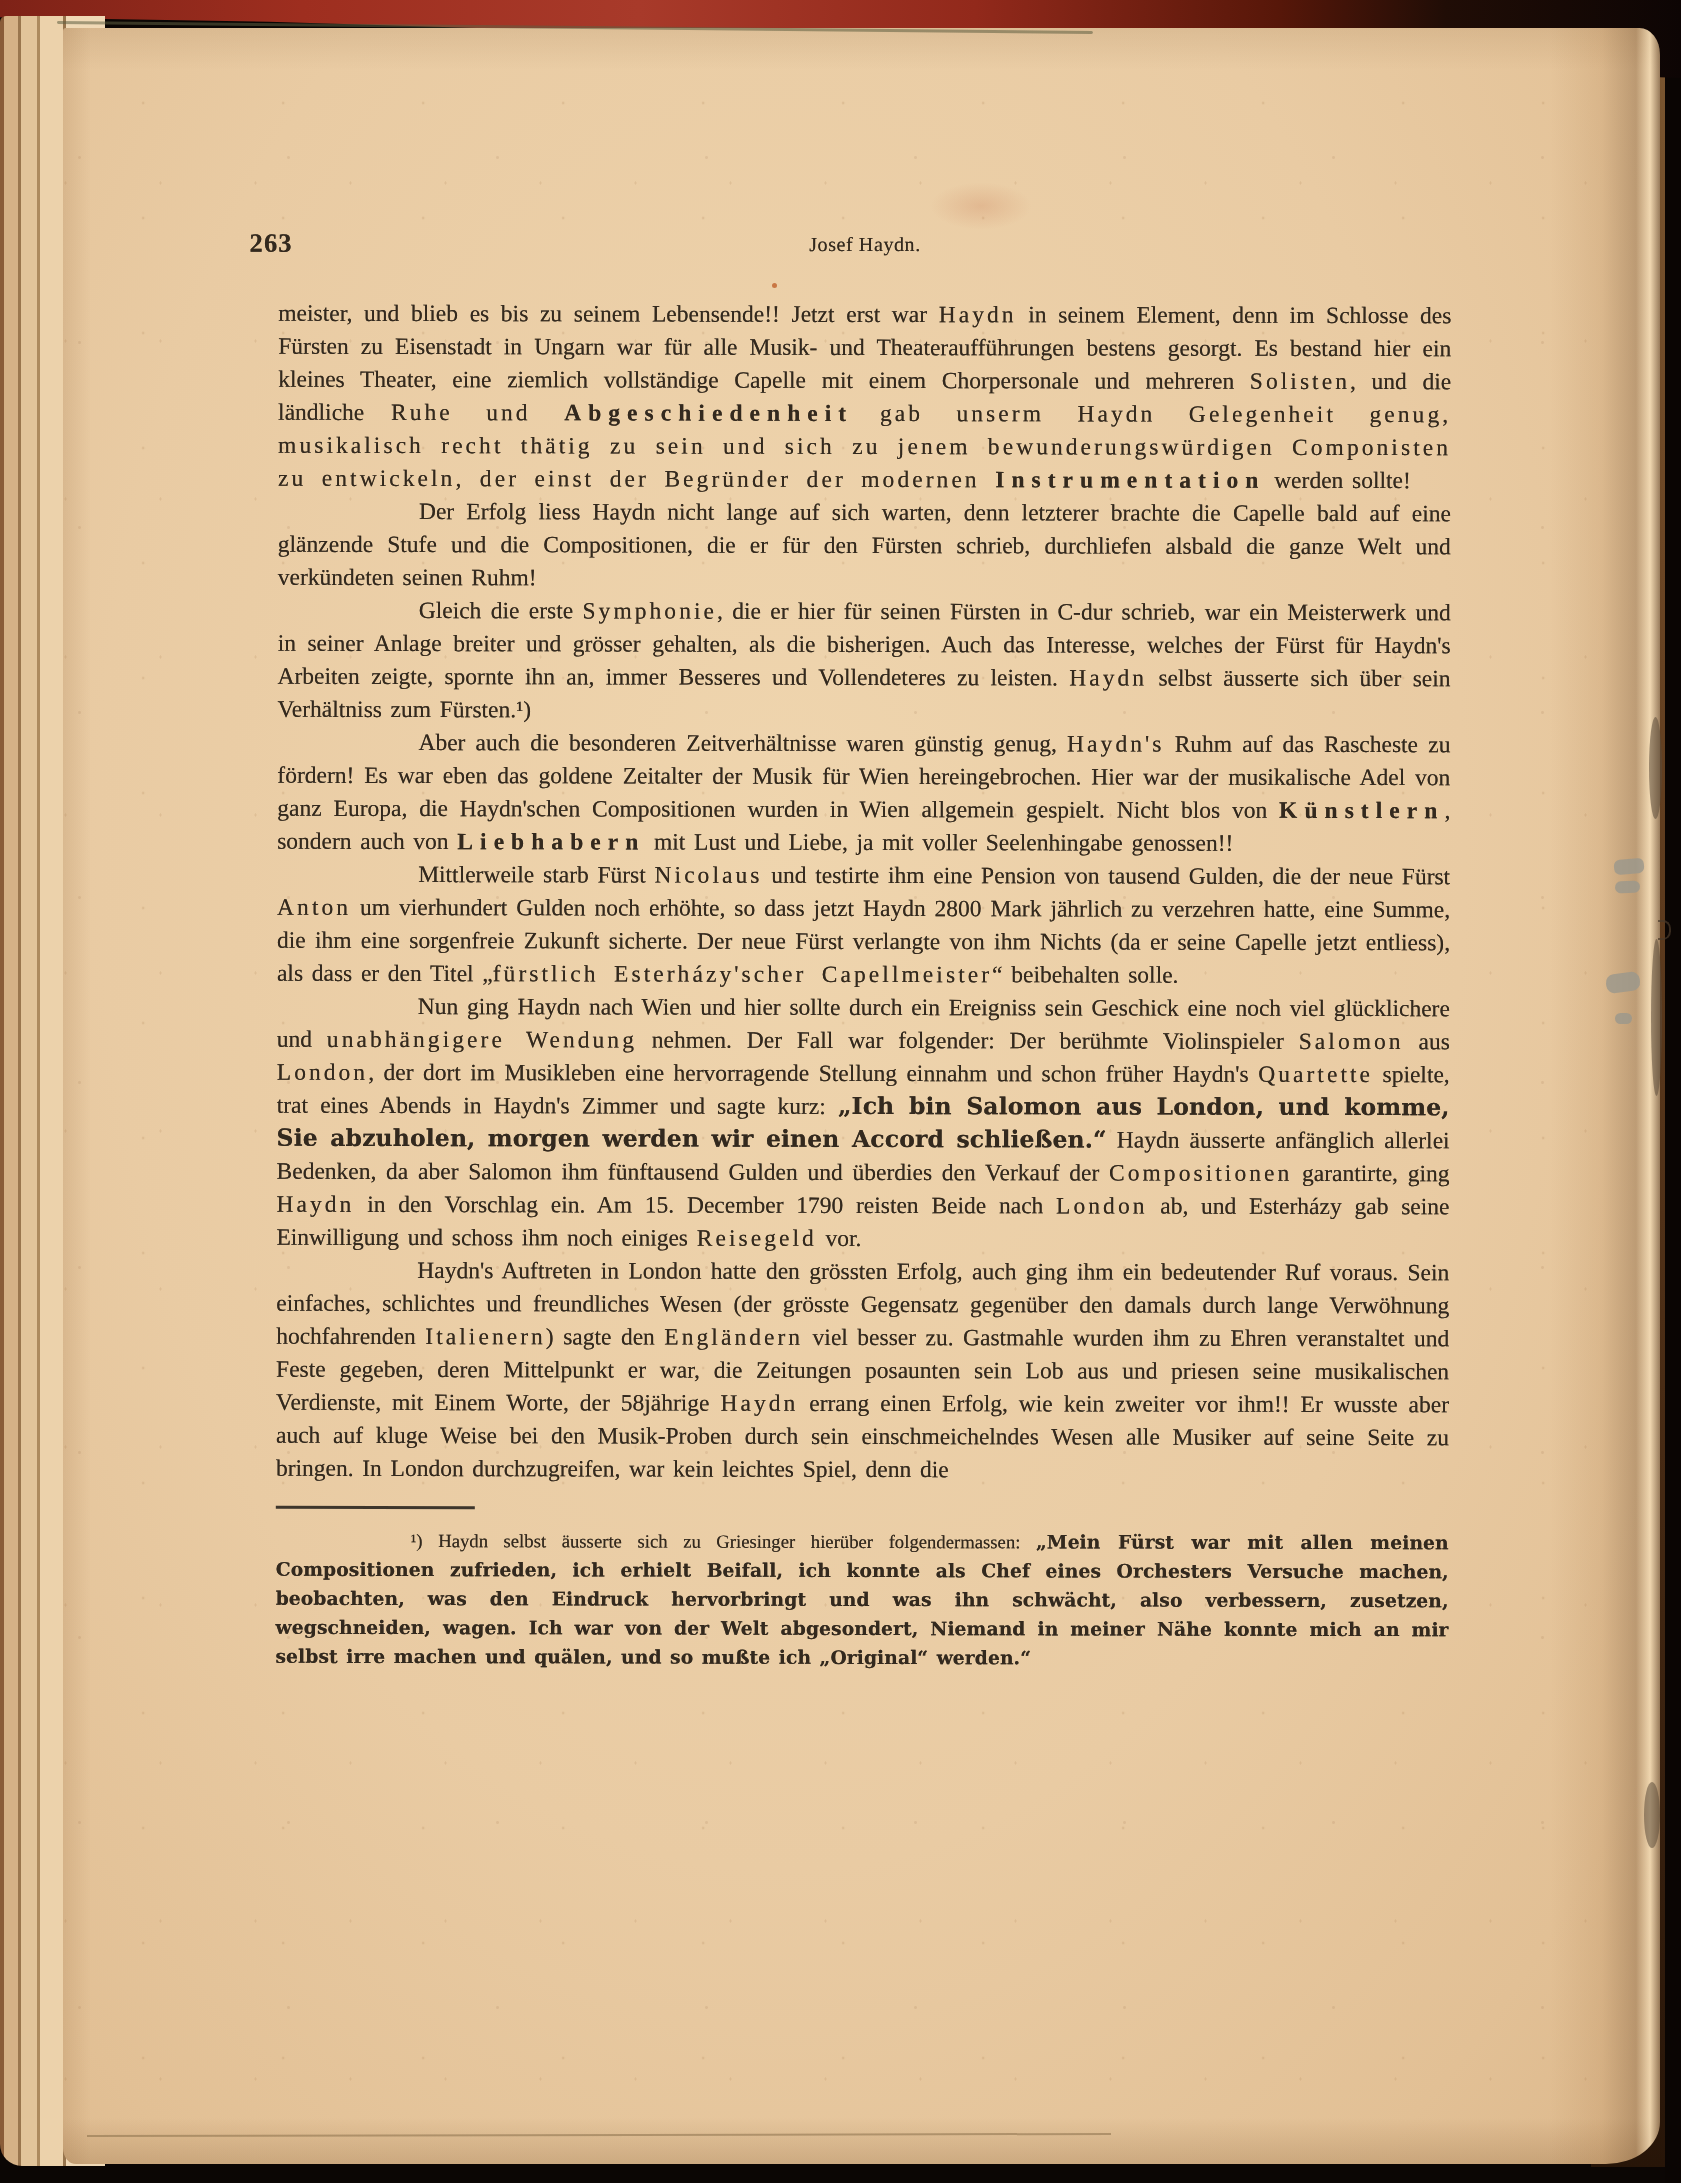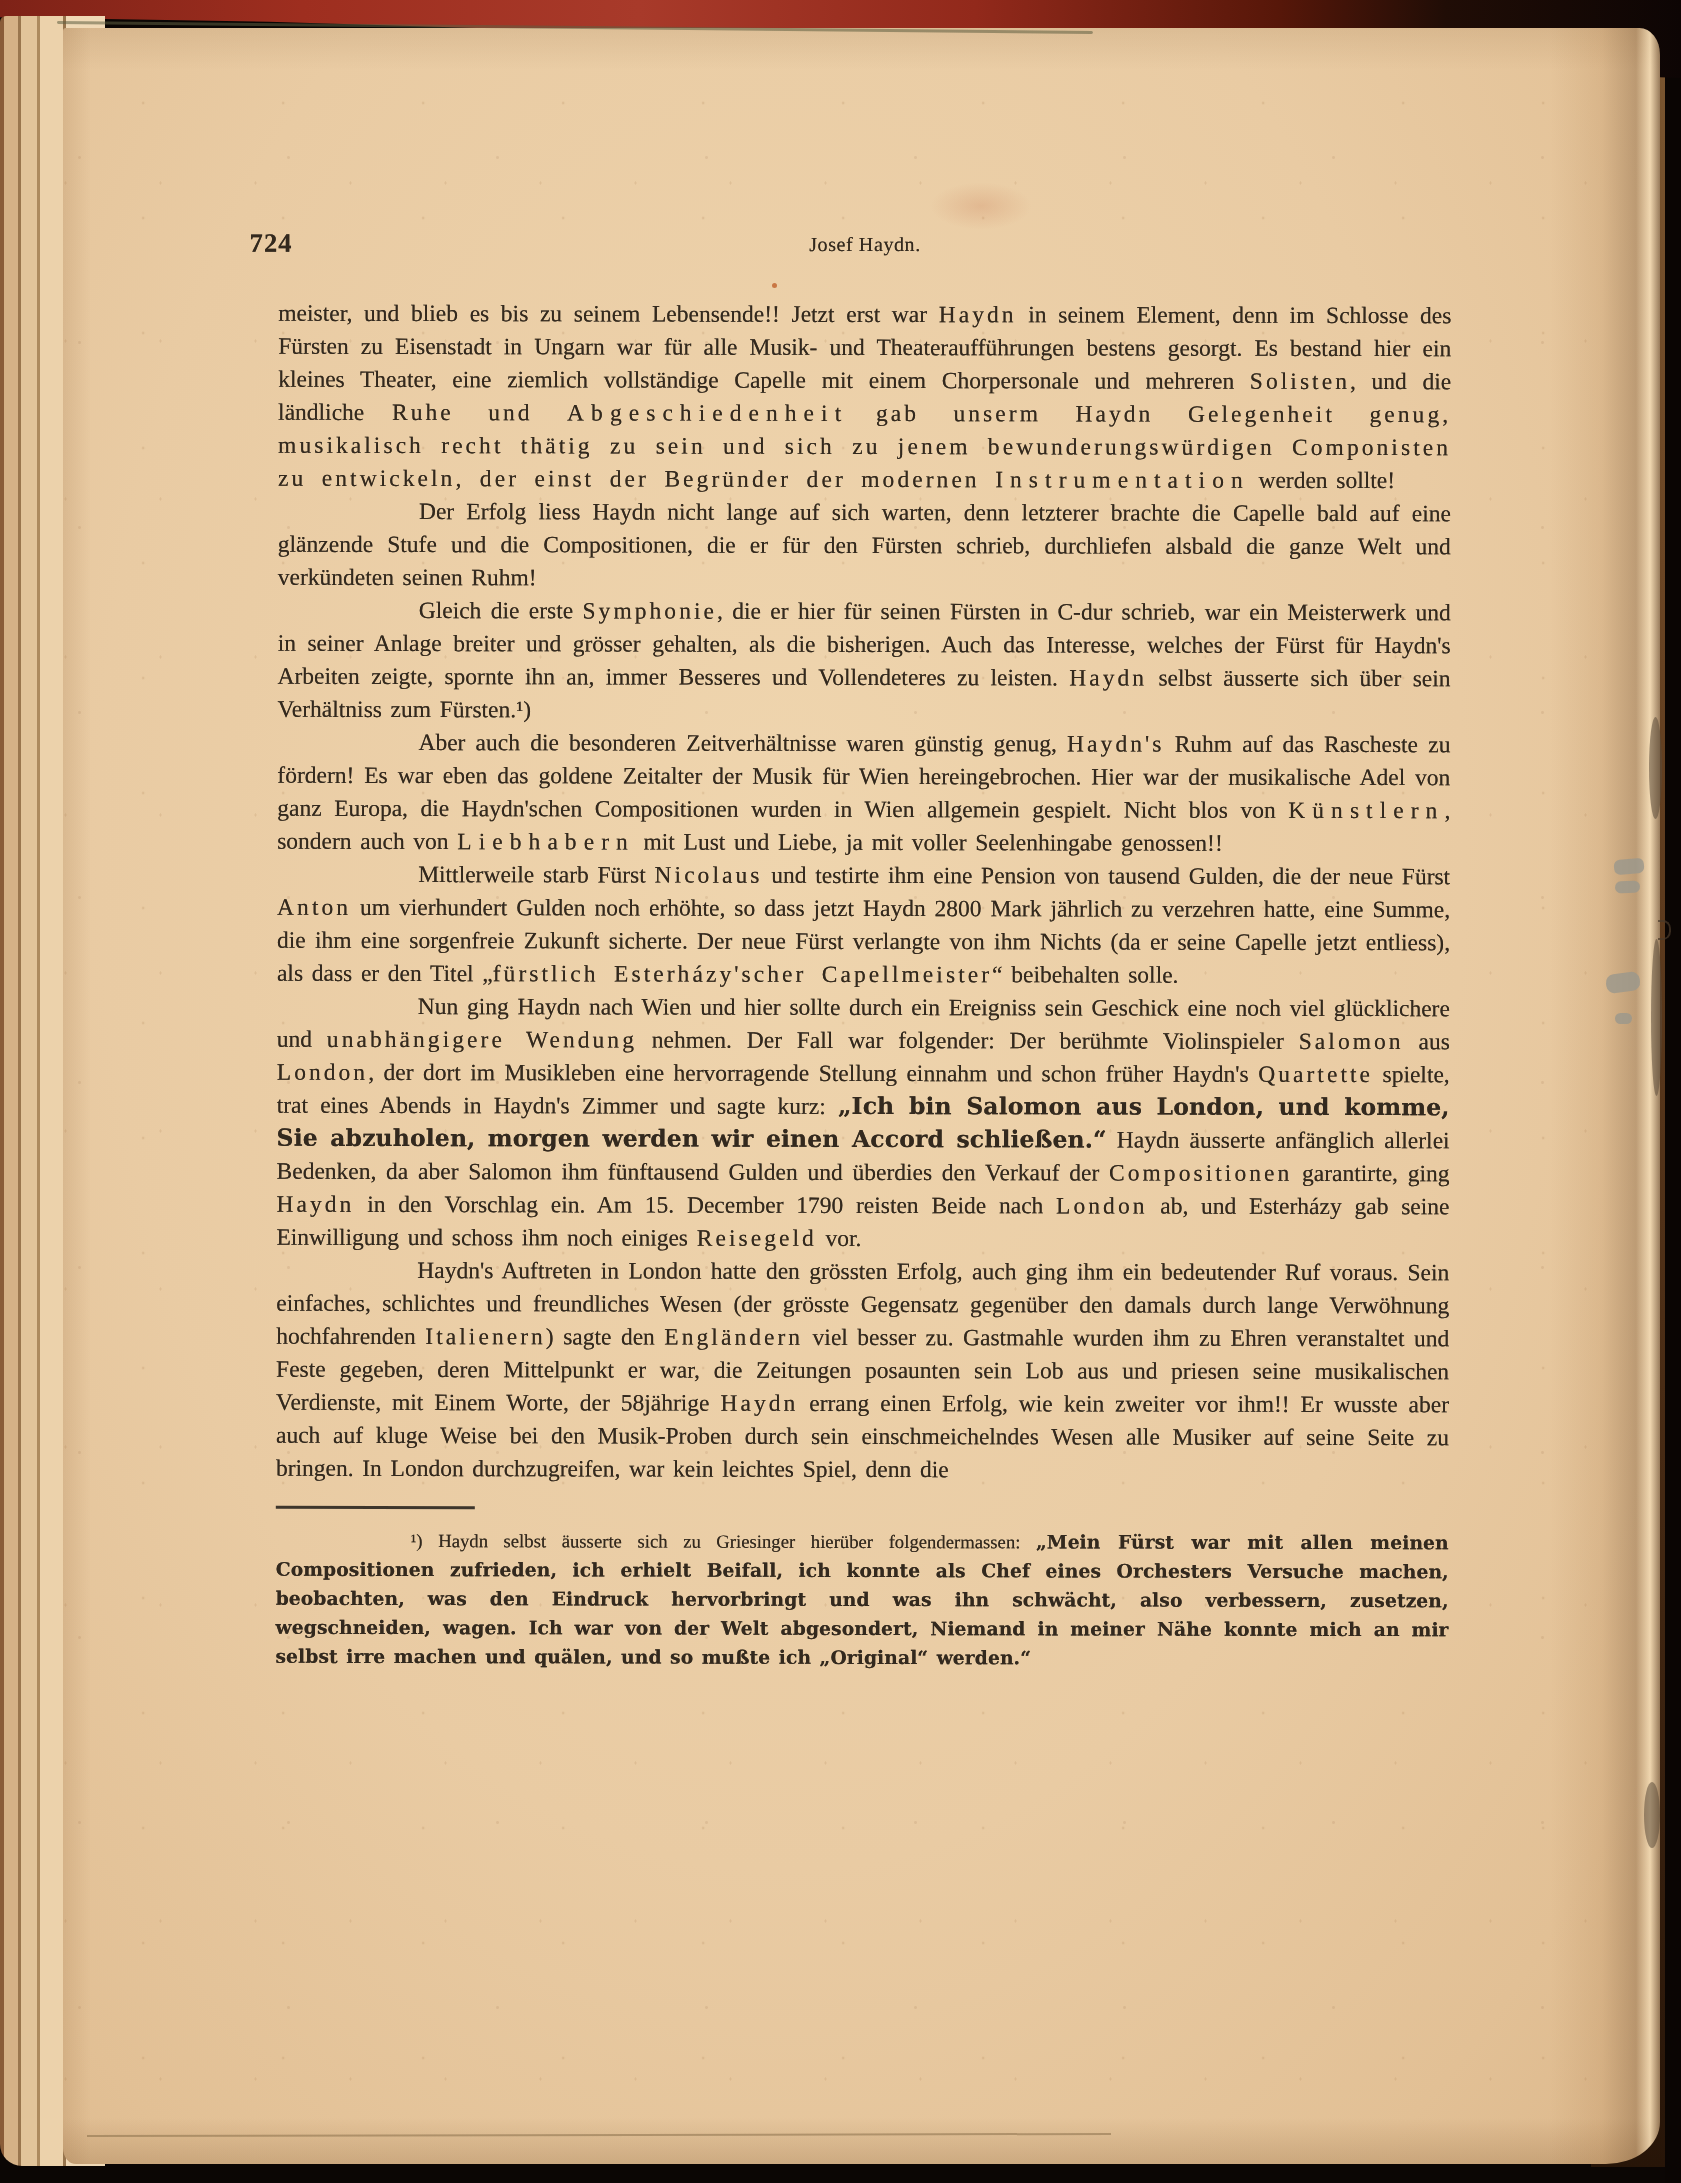--- a/index.html
+++ b/index.html
@@ -105,21 +105,21 @@
   }
   .body-text {
     margin-top:29px;
     font-size:23.5px; line-height:33px;
     text-align:justify;
     word-spacing:0.12em;
   }
   .para { margin:0; }
   .para.indent { text-indent:141px; }
   .seg-s { letter-spacing:.13em; word-spacing:.28em; }
-  .seg-S { letter-spacing:.30em; word-spacing:.48em; }
+  .seg-S { letter-spacing:.30em; word-spacing:.48em;font-weight:bold; }
   .seg-f { font-weight:bold; letter-spacing:.005em; font-family:"DejaVu Serif","Liberation Serif",serif; }
   .footnote-rule {
     width:199px; height:0; margin-top:20.5px;
     border-top:3px solid #3e362c;
   }
   .footnote {
     margin-top:17px;
     font-size:18.7px; line-height:29px;
     text-align:justify; word-spacing:0.1em;
   }
@@ -133,21 +133,21 @@
 <div class="cover-red-band"></div>
 <div class="page-stack"></div>
 
 <div class="paper">
   <div class="stain-header"></div>
   <div class="stain-dot"></div>
   <div class="lower-page-edge"></div>
 
   <div class="content">
     <div class="header-row">
-      <span class="page-number">724</span>
+      <span class="page-number">263</span>
       <div class="running-header">Josef Haydn.</div>
     </div>
 
     <div class="body-text">
         <p class="para"><span class="seg-n">meister, und blieb es bis zu seinem Lebensende!! Jetzt erst war </span><span class="seg-s">Haydn</span><span class="seg-n"> in seinem Element, denn im Schlosse des Fürsten zu Eisenstadt in Ungarn war für alle Musik- und Theateraufführungen bestens gesorgt. Es bestand hier ein kleines Theater, eine ziemlich vollständige Capelle mit einem Chorpersonale und mehreren </span><span class="seg-s">Solisten</span><span class="seg-n">, und die ländliche </span><span class="seg-s">Ruhe und </span><span class="seg-S">Abgeschiedenheit</span><span class="seg-n"> </span><span class="seg-s">gab unserm Haydn Gelegenheit genug, musikalisch recht thätig zu sein und sich zu jenem bewunderungswürdigen Componisten zu entwickeln, der einst der Begründer der modernen </span><span class="seg-S">Instrumentation</span><span class="seg-n"> werden sollte!</span></p>
         <p class="para indent"><span class="seg-n">Der Erfolg liess Haydn nicht lange auf sich warten, denn letzterer brachte die Capelle bald auf eine glänzende Stufe und die Compositionen, die er für den Fürsten schrieb, durchliefen alsbald die ganze Welt und verkündeten seinen Ruhm!</span></p>
         <p class="para indent"><span class="seg-n">Gleich die erste </span><span class="seg-s">Symphonie</span><span class="seg-n">, die er hier für seinen Fürsten in C-dur schrieb, war ein Meisterwerk und in seiner Anlage breiter und grösser gehalten, als die bisherigen. Auch das Interesse, welches der Fürst für Haydn's Arbeiten zeigte, spornte ihn an, immer Besseres und Vollendeteres zu leisten. </span><span class="seg-s">Haydn</span><span class="seg-n"> selbst äusserte sich über sein Verhältniss zum Fürsten.¹)</span></p>
         <p class="para indent"><span class="seg-n">Aber auch die besonderen Zeitverhältnisse waren günstig genug, </span><span class="seg-s">Haydn's</span><span class="seg-n"> Ruhm auf das Rascheste zu fördern! Es war eben das goldene Zeitalter der Musik für Wien hereingebrochen. Hier war der musikalische Adel von ganz Europa, die Haydn'schen Compositionen wurden in Wien allgemein gespielt. Nicht blos von </span><span class="seg-S">Künstlern</span><span class="seg-n">, sondern auch von </span><span class="seg-S">Liebhabern</span><span class="seg-n"> mit Lust und Liebe, ja mit voller Seelenhingabe genossen!!</span></p>
         <p class="para indent"><span class="seg-n">Mittlerweile starb Fürst </span><span class="seg-s">Nicolaus</span><span class="seg-n"> und testirte ihm eine Pension von tausend Gulden, die der neue Fürst </span><span class="seg-s">Anton</span><span class="seg-n"> um vierhundert Gulden noch erhöhte, so dass jetzt Haydn 2800 Mark jährlich zu verzehren hatte, eine Summe, die ihm eine sorgenfreie Zukunft sicherte. Der neue Fürst verlangte von ihm Nichts (da er seine Capelle jetzt entliess), als dass er den Titel „</span><span class="seg-s">fürstlich Esterházy'scher Capellmeister</span><span class="seg-n">“ beibehalten solle.</span></p>
         <p class="para indent"><span class="seg-n">Nun ging Haydn nach Wien und hier sollte durch ein Ereigniss sein Geschick eine noch viel glücklichere und </span><span class="seg-s">unabhängigere Wendung</span><span class="seg-n"> nehmen. Der Fall war folgender: Der berühmte Violinspieler </span><span class="seg-s">Salomon</span><span class="seg-n"> aus </span><span class="seg-s">London</span><span class="seg-n">, der dort im Musikleben eine hervorragende Stellung einnahm und schon früher Haydn's </span><span class="seg-s">Quartette</span><span class="seg-n"> spielte, trat eines Abends in Haydn's Zimmer und sagte kurz: </span><span class="seg-f">„Ich bin Salomon aus London, und komme, Sie abzuholen, morgen werden wir einen Accord schließen.“</span><span class="seg-n"> Haydn äusserte anfänglich allerlei Bedenken, da aber Salomon ihm fünftausend Gulden und überdies den Verkauf der </span><span class="seg-s">Compositionen</span><span class="seg-n"> garantirte, ging </span><span class="seg-s">Haydn</span><span class="seg-n"> in den Vorschlag ein. Am 15. December 1790 reisten Beide nach </span><span class="seg-s">London</span><span class="seg-n"> ab, und Esterházy gab seine Einwilligung und schoss ihm noch einiges </span><span class="seg-s">Reisegeld</span><span class="seg-n"> vor.</span></p>

